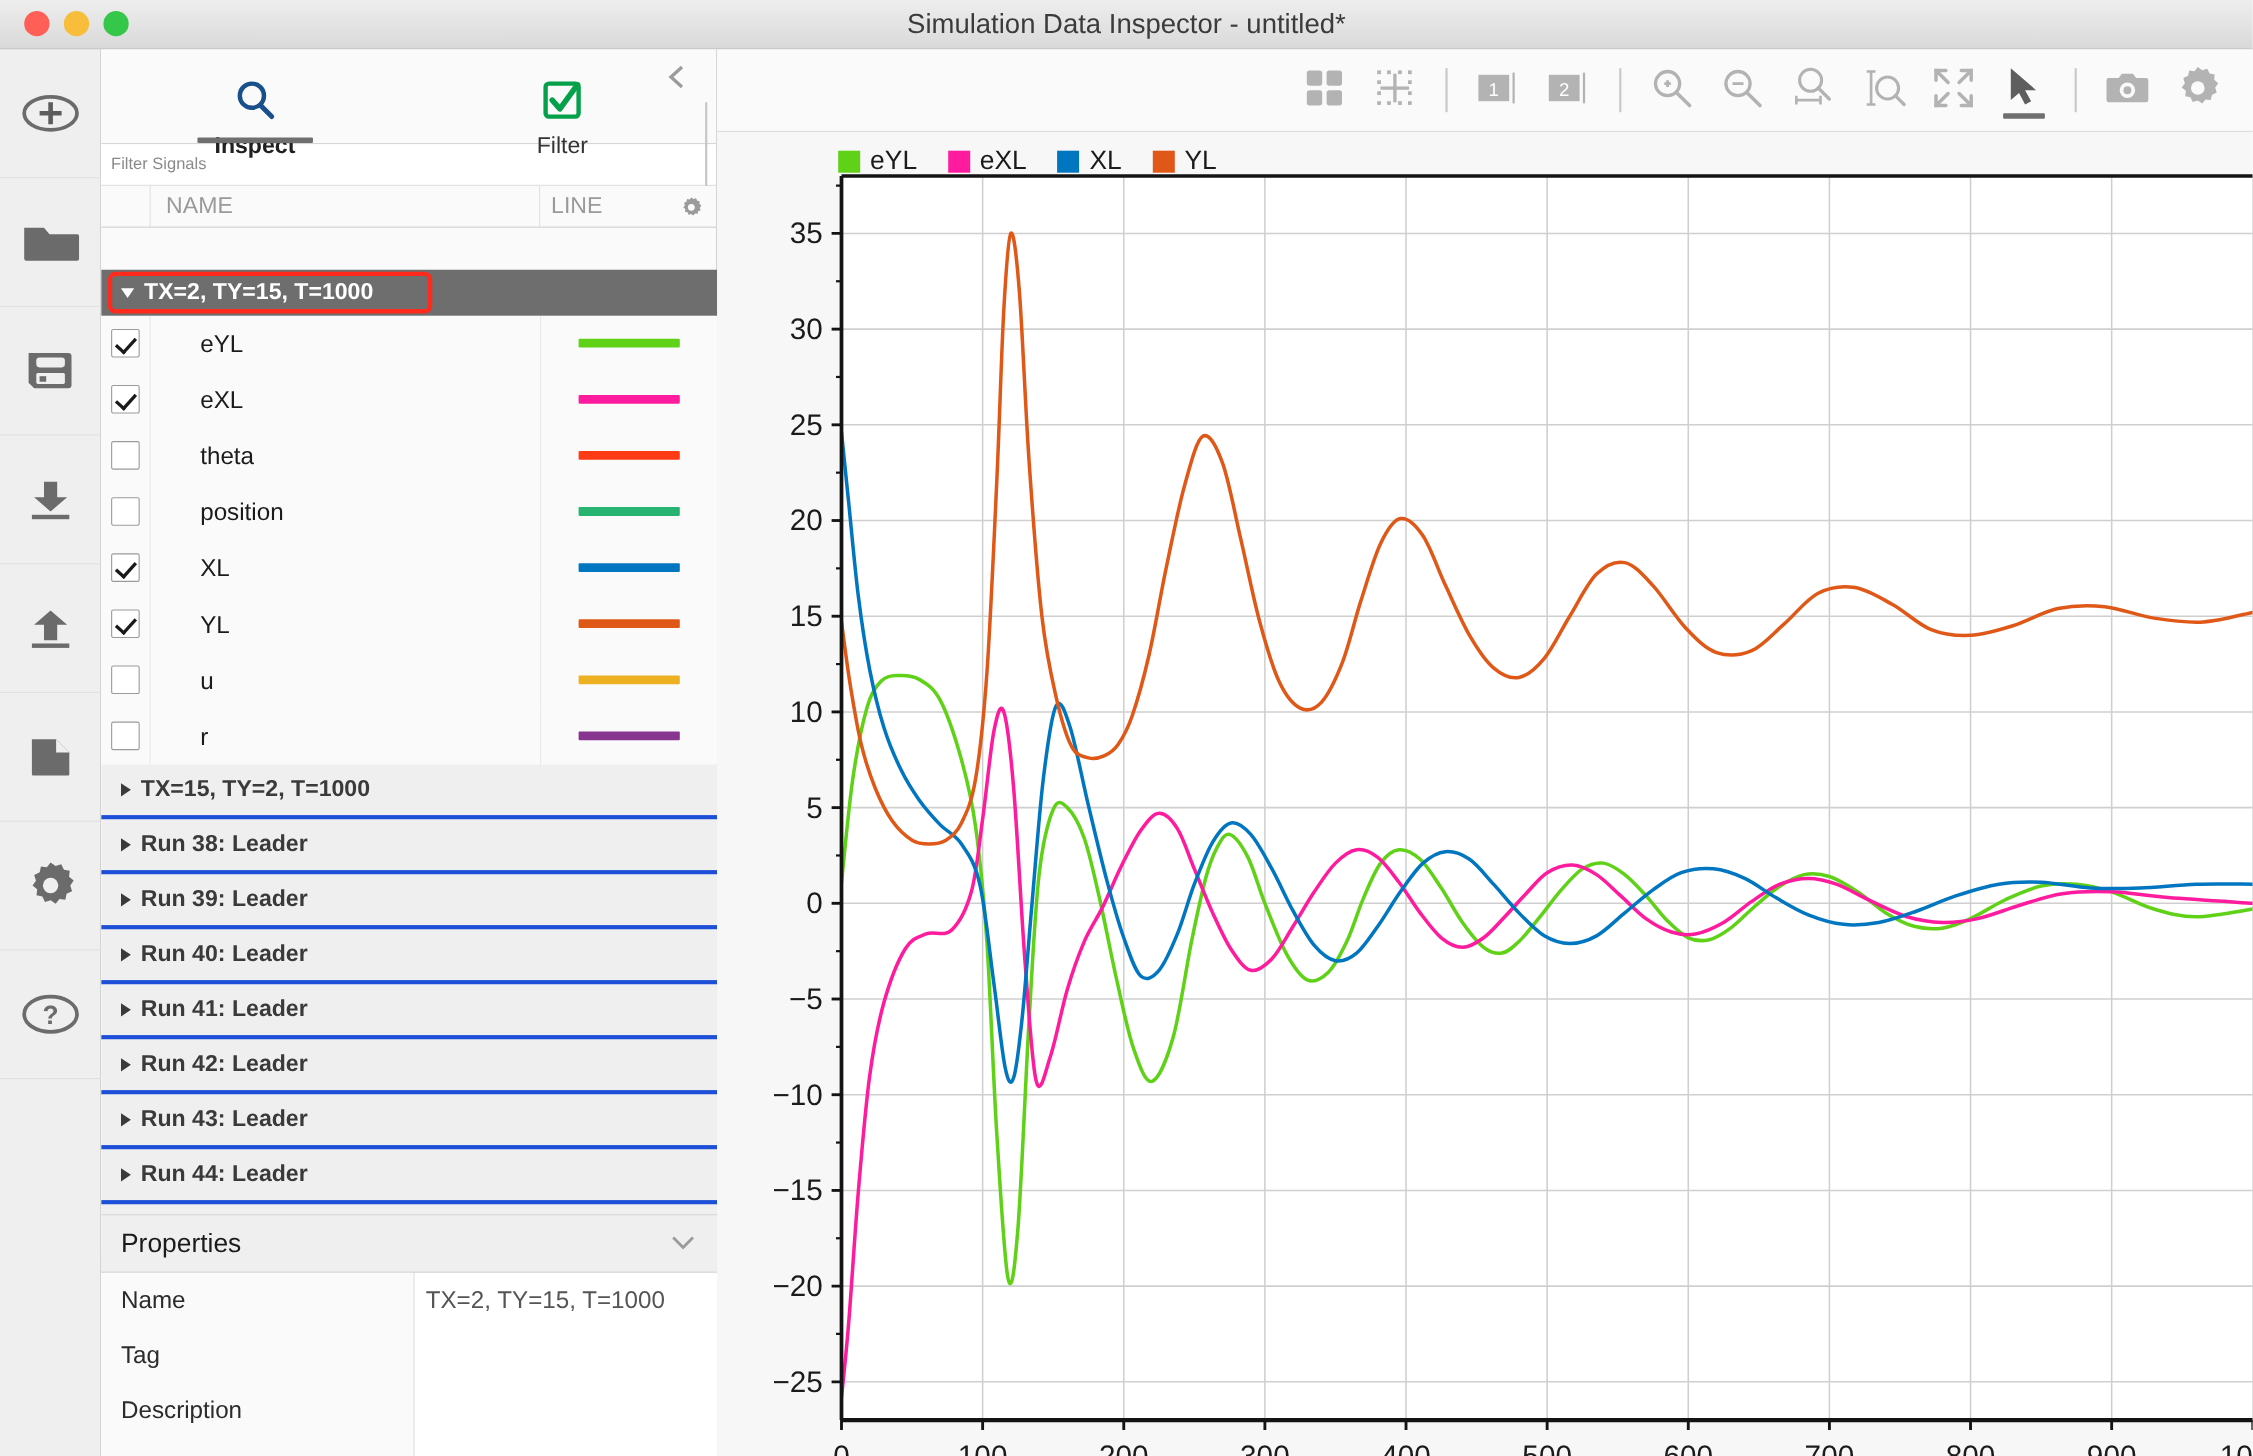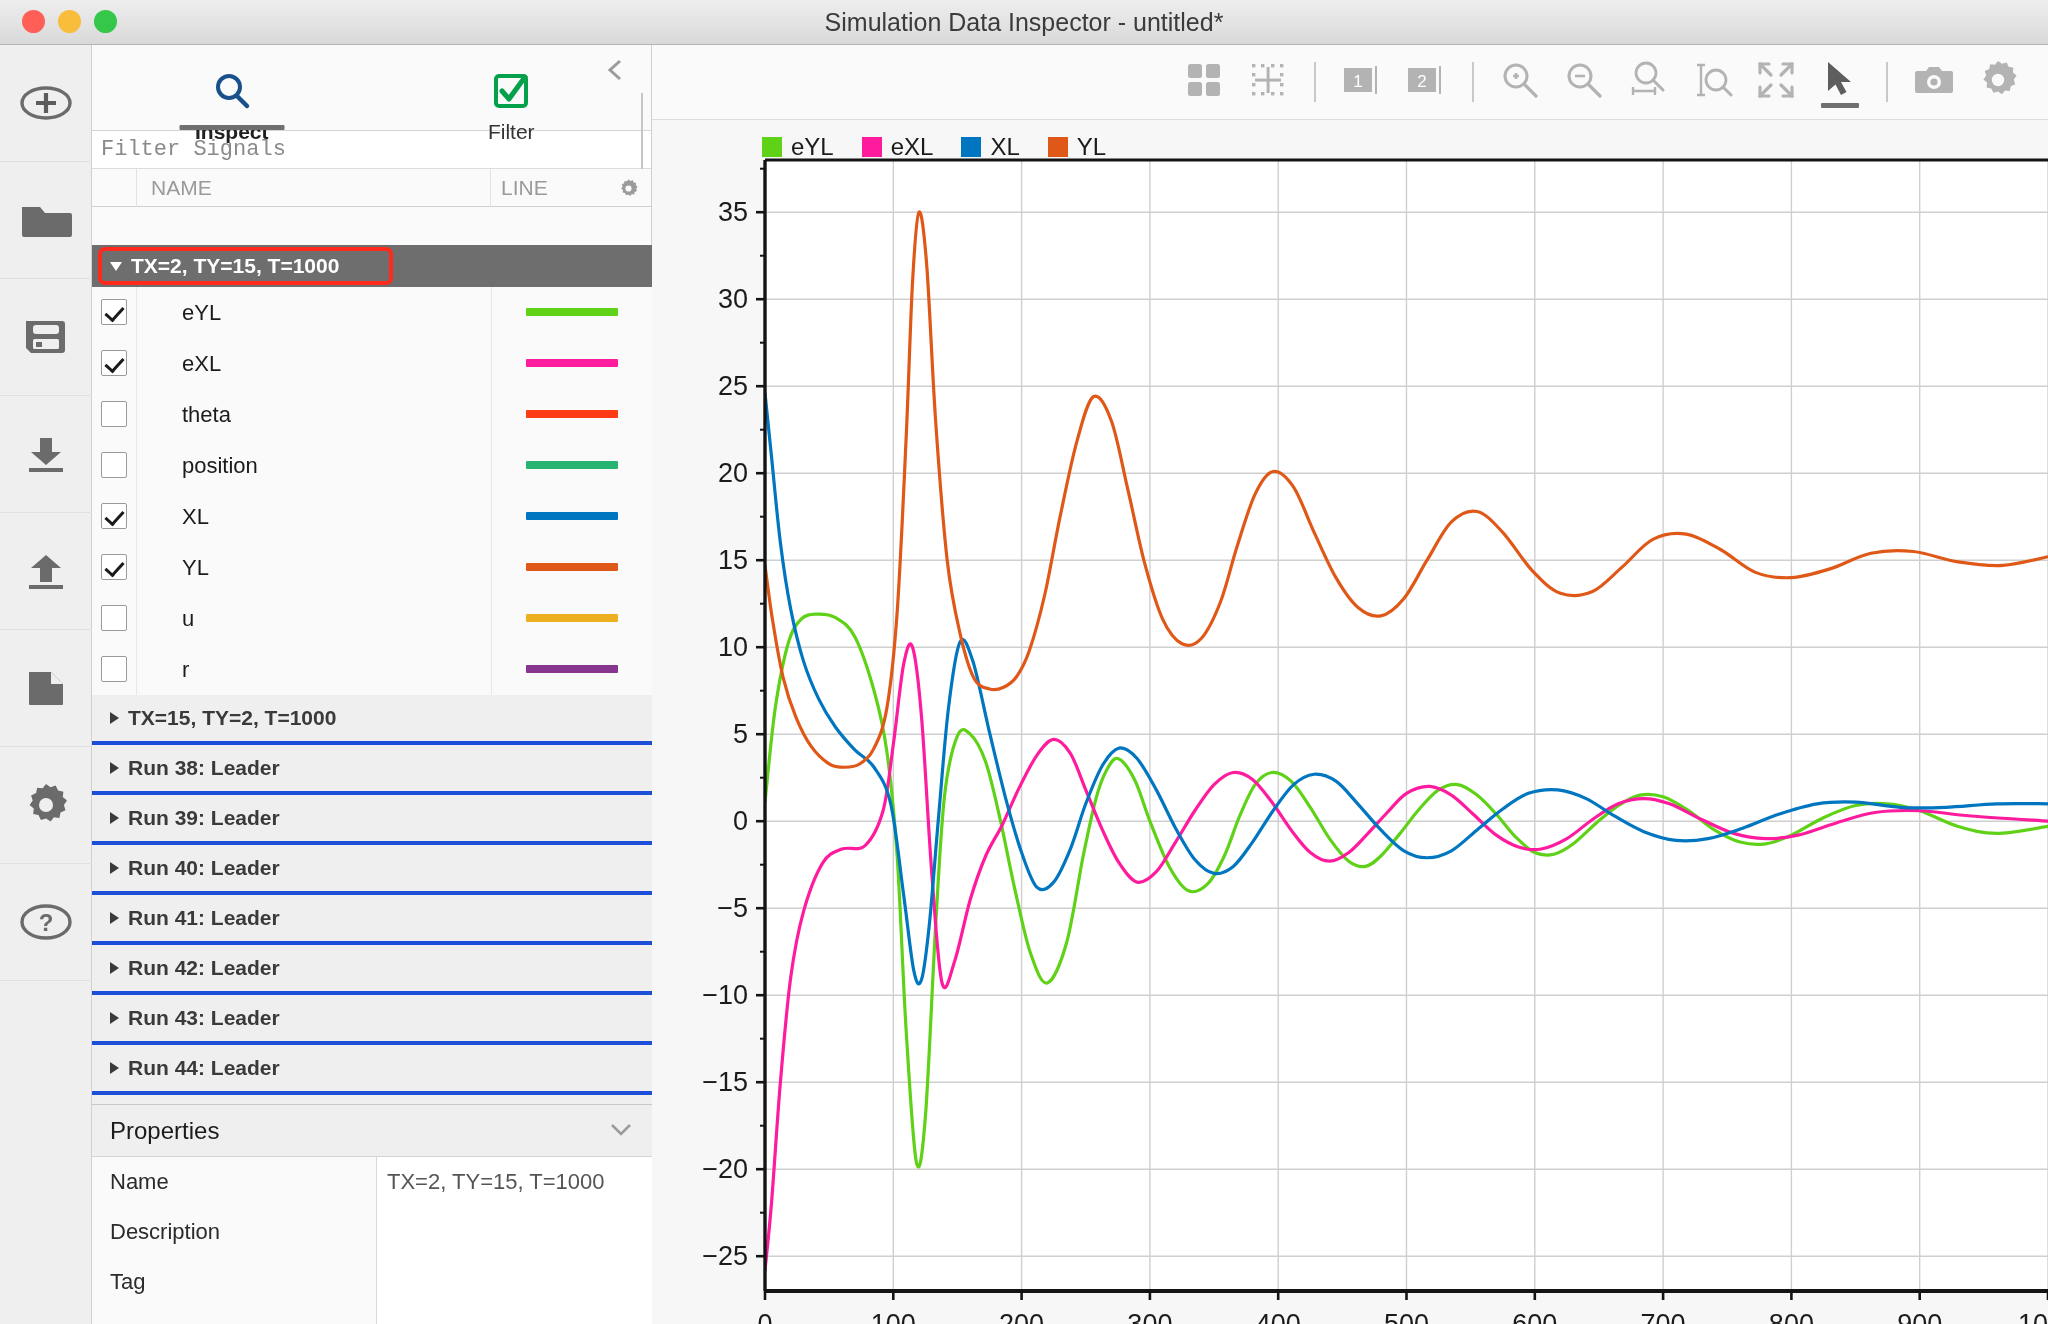--- a/index.html
+++ b/index.html
@@ -67,22 +67,22 @@
   }
   .panel-divider {
     position:absolute; right:8px; top:48px; width:2px; height:90px; background:#c6c6c6;
   }
 
   .filterbar {
     height:38px; border-bottom:1px solid #dcdcdc; background:#fff;
     display:flex; align-items:center; padding-left:9px;
   }
   .filterbar input {
-    border:none; outline:none; font-size:22px; color:#000000;
-    background:transparent; width:100%; font-family:Liberation Mono, monospace;
+    border:none; outline:none; font-size:15px; color:#000000;
+    background:transparent; width:100%; font-family:Liberation Sans, sans-serif;
   }
   .filterbar input::placeholder { color:#8a8a8a; }
 
   .colhdr {
     height:38px; background:#fafafa; border-bottom:1px solid #cfcfcf;
     display:flex; align-items:center; position:relative;
   }
   .colhdr .c-chk { width:45px; height:38px; border-right:1px solid #e2e2e2; }
   .colhdr .c-name {
     flex:1; font-size:21px; color:#9a9a9a; padding-left:14px;
@@ -450,22 +450,22 @@
         <span class="ptitle">Properties</span>
         <span class="pchev">
           <svg width="26" height="20" viewBox="0 0 26 20">
               <path d="M4 5 L13 14 L22 5" fill="none" stroke="#9b9b9b" stroke-width="2.6"></path>
             </svg>
         </span>
       </div>
       <div class="props-body">
         <div class="props-keys" id="prop-keys">
             <div class="prow">Name</div>
+            <div class="prow">Tag</div>
             <div class="prow">Description</div>
-            <div class="prow">Tag</div>
           </div>
         <div class="props-vals" id="prop-vals">
             <div class="vrow">TX=2, TY=15, T=1000</div>
             <div class="vrow"></div>
             <div class="vrow"></div>
           </div>
       </div>
     </div>
   </div>
 

